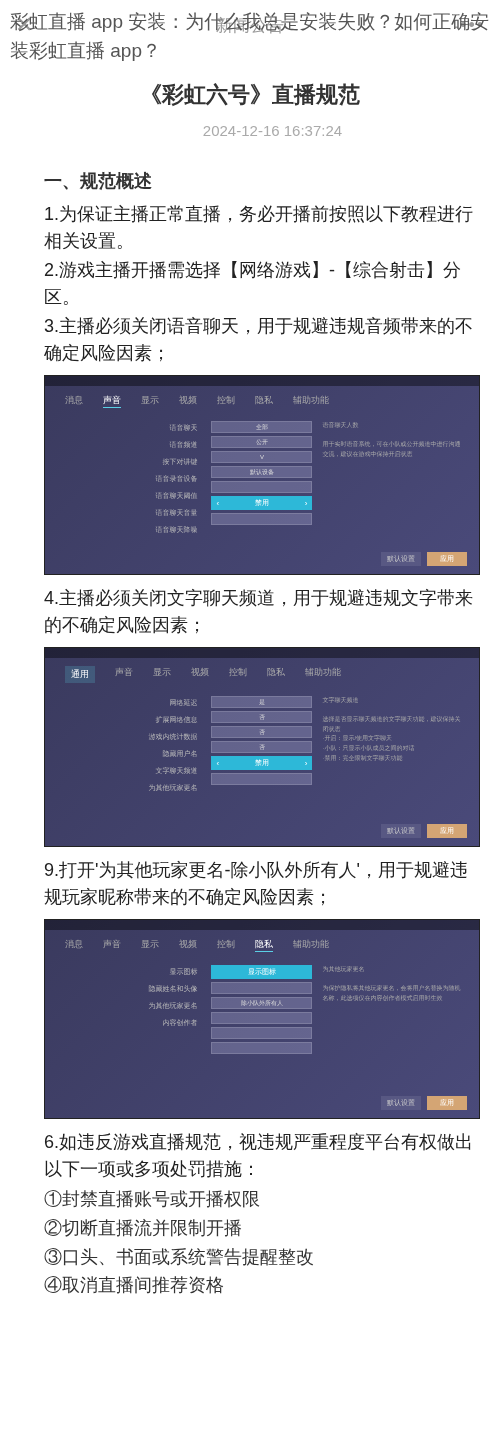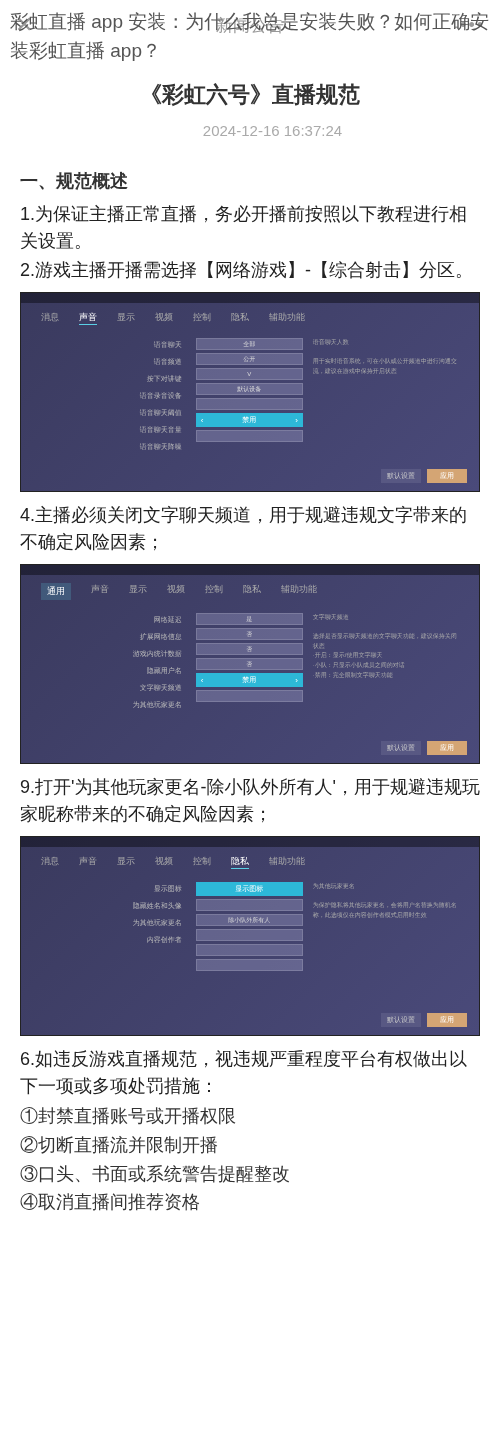--- a/index.html
+++ b/index.html
@@ -8,21 +8,21 @@
     .header-bar { position: relative; height: 50px; display: flex; align-items: center; justify-content: center; padding: 0 15px; }
     .close-icon { position: absolute; left: 15px; font-size: 22px; color: #999; }
     .header-label { color: #999; font-size: 17px; }
     .header-dots { position: absolute; right: 15px; color: #999; font-size: 18px; letter-spacing: 2px; }
     
     .overlay-title { position: absolute; top: 8px; left: 0; right: 0; padding: 0 10px; font-size: 19px; color: #555; line-height: 1.5; z-index: 1; }
     
     .article-title { text-align: center; font-size: 22px; font-weight: 600; margin-top: 30px; padding: 0 15px; }
     .article-date { text-align: center; color: #aaa; font-size: 15px; margin-top: 12px; margin-left: 45px; }
     
-    .content { padding: 30px 20px 20px; }
+    .content { padding: 30px 20px 20px; margin-left: 24px; }
     .section-title { font-size: 18px; font-weight: 600; margin-bottom: 8px; }
     .para { font-size: 18px; line-height: 1.5; margin-bottom: 2px; color: #222; }
     
     .game-shot { width: 100%; height: 200px; background: linear-gradient(135deg, #3a3a5e, #4a4a7a); border: 1px solid #222; position: relative; margin: 8px 0 10px; overflow: hidden; }
     .game-topbar { height: 10px; background: rgba(0,0,0,0.4); }
     .game-tabs { display: flex; gap: 20px; padding: 8px 20px; font-size: 9px; color: #aaa; }
     .game-tab-active { color: #fff; border-bottom: 1px solid #5ad0e6; }
     .game-body { display: flex; padding: 5px 15px; gap: 10px; }
     .game-left { width: 35%; display: flex; flex-direction: column; gap: 3px; }
     .game-mid { width: 25%; display: flex; flex-direction: column; gap: 3px; }
@@ -51,20 +51,21 @@
   <span class="header-dots">•••</span>
 </div>
 
 <h1 class="article-title">《彩虹六号》直播规范</h1>
 <div class="article-date">2024-12-16 16:37:24</div>
 
 <div class="content">
   <div class="section-title">一、规范概述</div>
   <div class="para">1.为保证主播正常直播，务必开播前按照以下教程进行相关设置。</div>
   <div class="para">2.游戏主播开播需选择【网络游戏】-【综合射击】分区。</div>
+  <div class="para">3.主播必须关闭语音聊天，用于规避违规音频带来的不确定风险因素；</div>
 
   <div class="game-shot">
     <div class="game-topbar"></div>
     <div class="game-tabs">
       <span>消息</span>
       <span class="game-tab-active">声音</span>
       <span>显示</span>
       <span>视频</span>
       <span>控制</span>
       <span>隐私</span>

